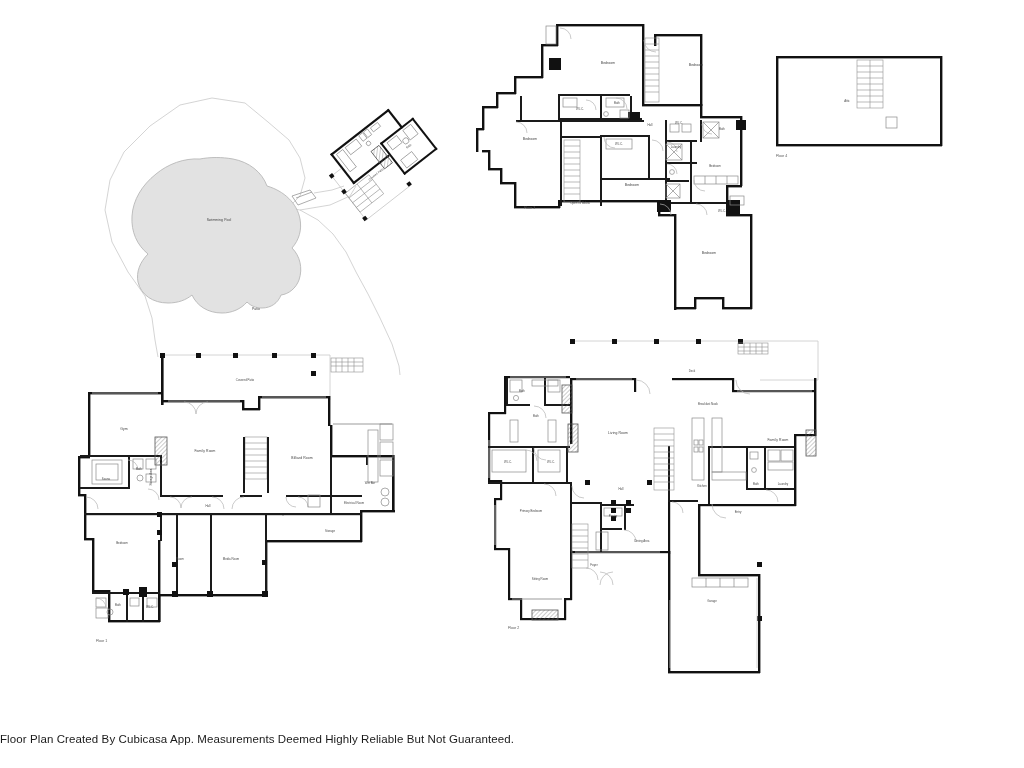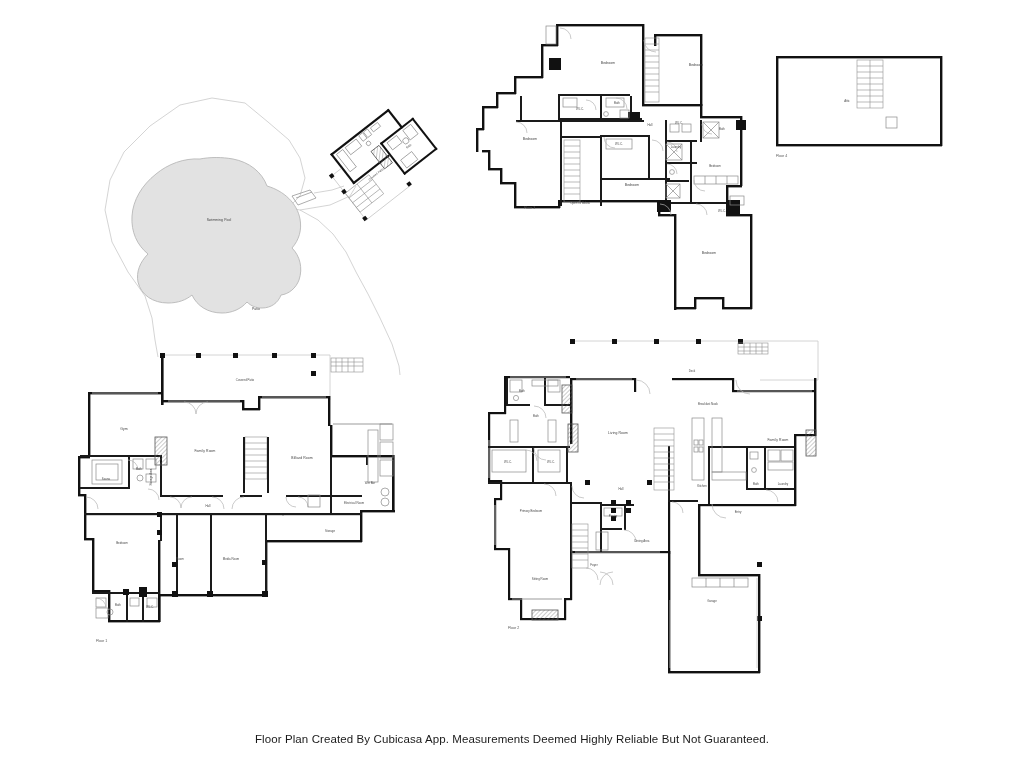--- a/index.html
+++ b/index.html
@@ -25,21 +25,21 @@
     position: absolute;
     left: 0; top: 0;
     width: 1024px;
     height: 768px;
   }
   .caption {
     position: absolute;
     left: 0;
     top: 733px;
     width: 1024px;
-    text-align: center;
+    text-align: left;
     font-size: 11.5px;
     letter-spacing: 0.1px;
     color: #1a1a1a;
     font-family: "Liberation Sans", sans-serif;
   }
   
   .wall-ext { fill: #111111; }
   .wall-int { fill: #1a1a1a; }
   .glass { stroke: #9b9b9b; stroke-width: 1.2; fill: none; }
   .fixture { stroke: #8a8a8a; stroke-width: 0.7; fill: none; }

